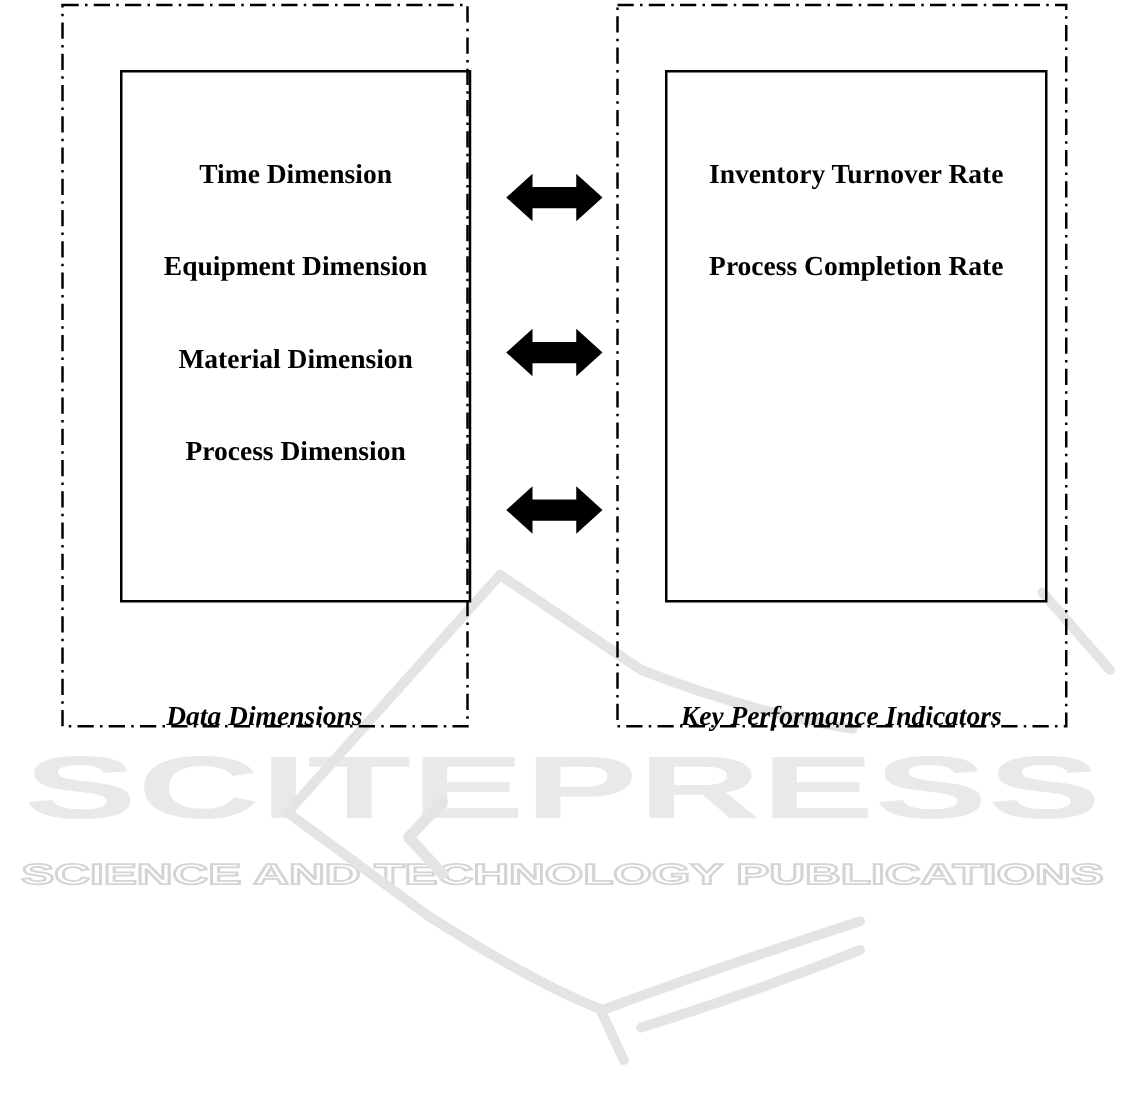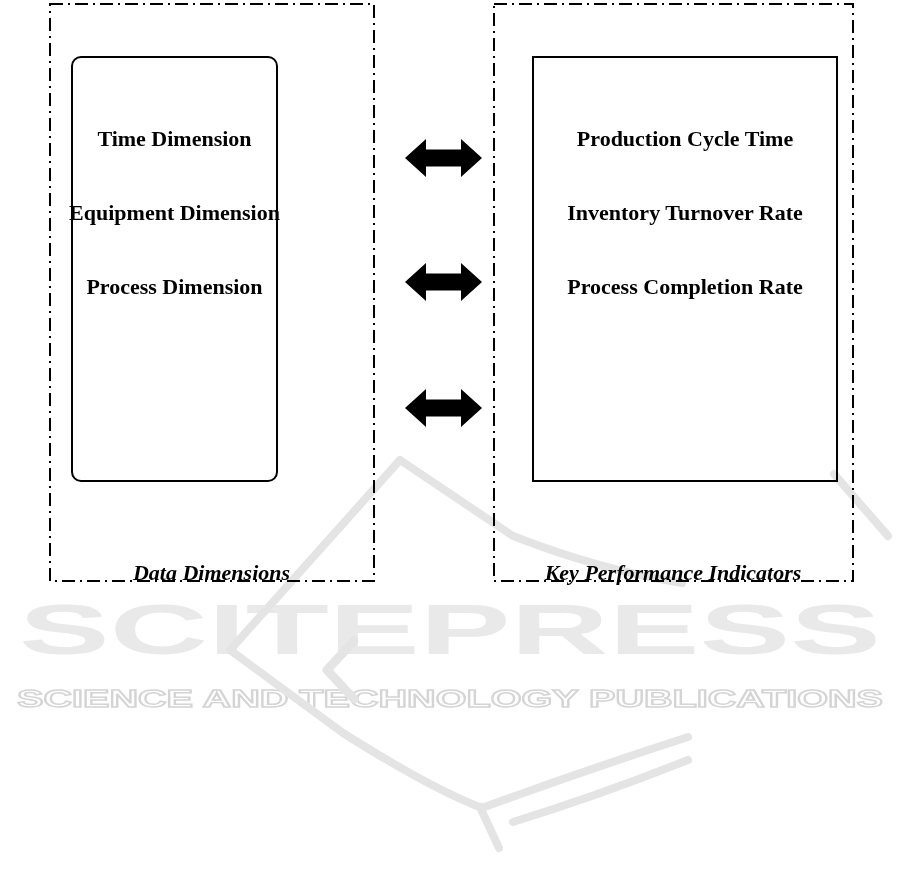--- a/index.html
+++ b/index.html
@@ -3,21 +3,21 @@
 <meta charset="utf-8">
 <style>
   html,body{margin:0;padding:0;background:#fff;}
   #page{position:relative;width:901px;height:886px;background:#ffffff;overflow:hidden;
         font-family:"Liberation Serif", serif;}
   svg.layer{position:absolute;left:0;top:0;pointer-events:none;}
   #watermark-layer{z-index:0;}
   #line-layer{z-index:2;}
   .inner-box{position:absolute;top:56px;height:426px;border:2px solid #000;background:transparent;
              box-sizing:border-box;display:flex;flex-direction:column;padding-top:44px;z-index:3;}
-  #left-inner{left:71px;width:207px;border-radius:10px;}
+  #left-inner{left:96px;width:281px;}
   #right-inner{left:532px;width:306px;}
   .dim-row{height:74px;display:flex;align-items:center;justify-content:center;
            font-weight:700;font-size:22px;color:#000;white-space:nowrap;}
   .panel-label{position:absolute;top:560px;text-align:center;font-weight:700;font-size:22px;
                color:#000;z-index:3;white-space:nowrap;font-style:italic;}
   #left-label{left:49px;width:325px;}
   #right-label{left:493px;width:360px;}
 </style>
 </head>
 <body>
@@ -46,25 +46,25 @@
     <g fill="#000000">
       <path d="M 405,158 L 426,139 L 426,149.5 L 461,149.5 L 461,139 L 482,158 L 461,177 L 461,166.5 L 426,166.5 L 426,177 Z"></path>
       <path d="M 405,282 L 426,263 L 426,273.5 L 461,273.5 L 461,263 L 482,282 L 461,301 L 461,290.5 L 426,290.5 L 426,301 Z"></path>
       <path d="M 405,408 L 426,389 L 426,399.5 L 461,399.5 L 461,389 L 482,408 L 461,427 L 461,416.5 L 426,416.5 L 426,427 Z"></path>
     </g>
   </svg>
 
   <div id="left-inner" class="inner-box">
     <div class="dim-row">Time Dimension</div>
     <div class="dim-row">Equipment Dimension</div>
+    <div class="dim-row">Material Dimension</div>
     <div class="dim-row">Process Dimension</div>
   </div>
 
   <div id="right-inner" class="inner-box">
-    <div class="dim-row">Production Cycle Time</div>
     <div class="dim-row">Inventory Turnover Rate</div>
     <div class="dim-row">Process Completion Rate</div>
   </div>
 
   <div id="left-label" class="panel-label">Data Dimensions</div>
   <div id="right-label" class="panel-label">Key Performance Indicators</div>
 
 </div>
 
 </body></html>

